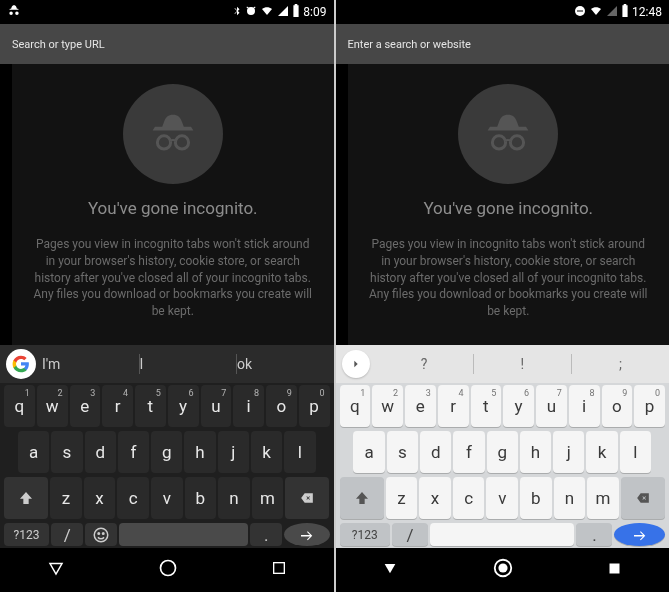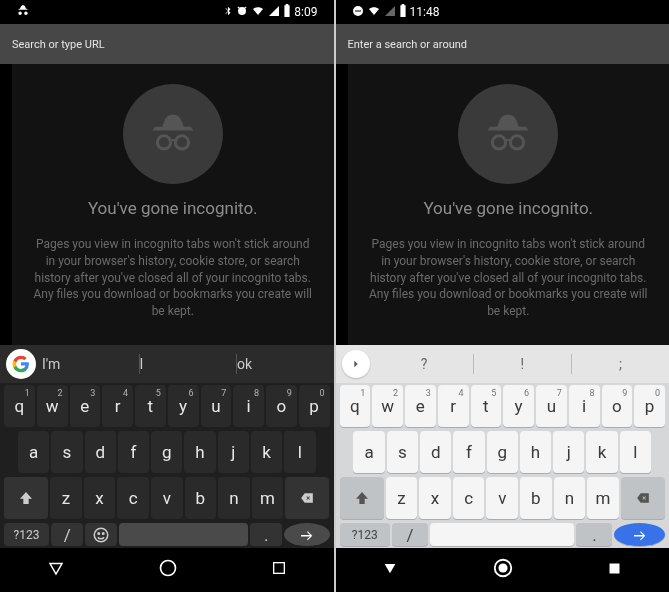--- a/index.html
+++ b/index.html
@@ -1,20 +1,20 @@
 <!DOCTYPE html>
 <html><head>
 <meta charset="utf-8">
 <style>
   * { box-sizing: border-box; margin: 0; padding: 0; }
   body { font-family: Roboto, Arial, sans-serif; background: #fff; }
   .container { display: flex; width: 669px; height: 592px; gap: 2px; background: #ccc; }
   .phone { flex: 1; display: flex; flex-direction: column; background: #000; position: relative; overflow: hidden; }
 
-  .statusbar { height: 24px; background: #000; color: #fff; display: flex; align-items: center; justify-content: flex-start; padding: 0 16px; font-size: 12px; gap: 3px; }
+  .statusbar { height: 24px; background: #000; color: #fff; display: flex; align-items: center; justify-content: flex-end; padding: 0 7px; font-size: 12px; gap: 3px; }
   .statusbar .left-icon { margin-right: auto; }
   .statusbar svg, .statusbar .unicon { fill: #fff; color: #fff; font-size: 12px; }
 
   .urlbar { height: 40px; background: rgba(255,255,255,0.28); display: flex; align-items: center; padding: 0 12px; color: #e5e5e5; font-size: 11px; }
 
   .content { flex: 1; background: #121212; color: #7d7d7d; display: flex; flex-direction: column; align-items: center; padding: 12px 18px; text-align: center; overflow: hidden; margin-left: 12px; }
   .incognito-circle { width: 100px; height: 100px; border-radius: 50%; background: #3a3a3a; margin-top: 8px; display: flex; align-items: center; justify-content: center; }
   .heading { color: #8d8d8d; font-size: 17px; font-weight: 400; margin-top: 14px; }
   .body { font-size: 12px; line-height: 1.4; margin-top: 18px; color: #6b6b6b; }
 
@@ -246,25 +246,25 @@
           </svg></span>
       <span class="unicon"><svg width="14" height="12" viewBox="0 0 24 24">
             <path d="M12 20l10-12c-6-5-14-5-20 0z"></path>
           </svg></span>
       <span class="unicon"><svg width="12" height="12" viewBox="0 0 24 24">
             <path fill="#666" d="M2 22h20V2z"></path>
           </svg></span>
       <span class="unicon"><svg width="8" height="13" viewBox="0 0 12 20">
             <path d="M4 0h4v2h2v18H2V2h2z"></path>
           </svg></span>
-      <span>11:48</span>
+      <span>12:48</span>
     </div>
 
     <div class="urlbar">
-      <span>Enter a search or around</span>
+      <span>Enter a search or website</span>
     </div>
 
     <div class="content">
       <div class="incognito-circle">
         <svg width="60" height="60" viewBox="0 0 100 100">
             <path fill="#555" d="M50 18c-8 0-12 4-15 12l-3 8H20l-4 6h68l-4-6H68l-3-8c-3-8-7-12-15-12z"></path>
             <circle cx="35" cy="64" r="11" fill="none" stroke="#555" stroke-width="5"></circle>
             <circle cx="65" cy="64" r="11" fill="none" stroke="#555" stroke-width="5"></circle>
             <path stroke="#555" stroke-width="4" d="M46 62c2-2 6-2 8 0"></path>
           </svg>

